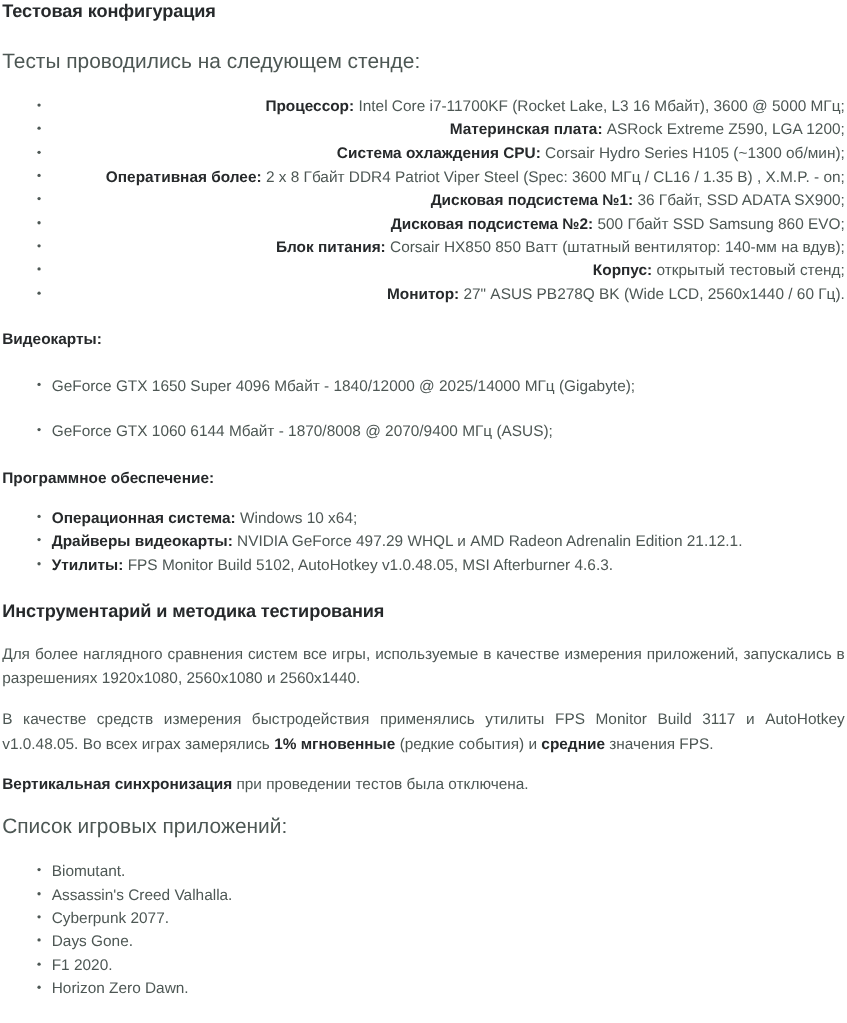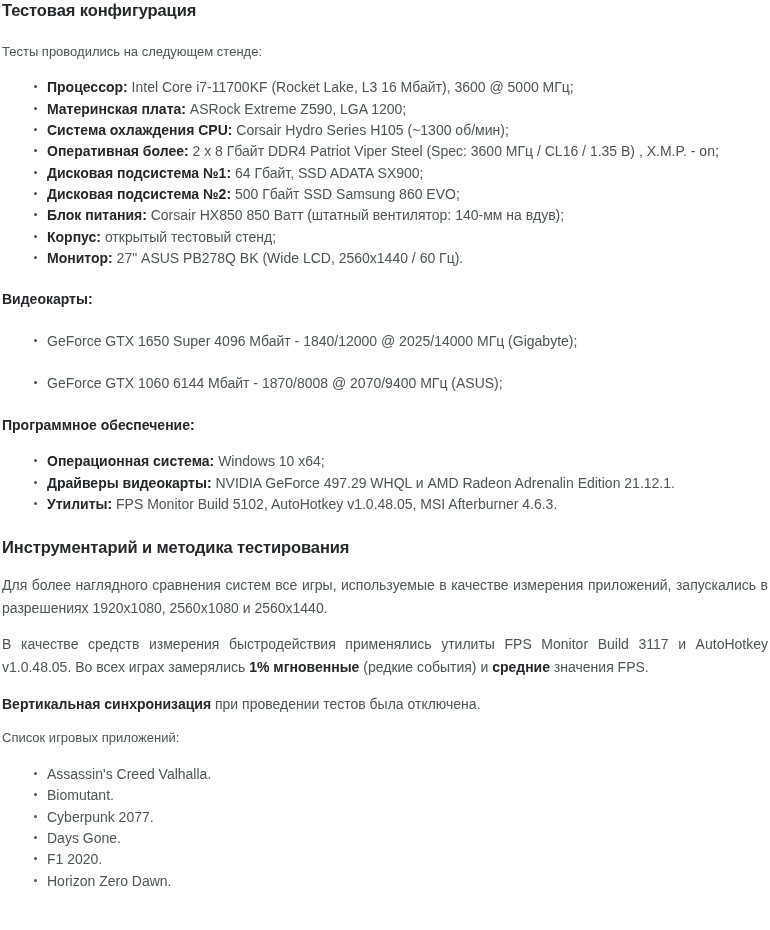--- a/index.html
+++ b/index.html
@@ -23,21 +23,21 @@
     font-size: 16.5px;
     font-weight: bold;
     color: #26292b;
     margin: 0;
     padding: 0;
     line-height: 1.25;
     letter-spacing: -0.1px;
   }
   .h-top { padding-top: 4px; }
   .lead {
-    font-size: 13px;
+    font-size: 19px;
     line-height: 1.45;
     color: #4d5754;
     margin: 0;
     padding: 0;
   }
   .gap-16 { height: 16px; }
   .gap-14 { height: 14px; }
   .gap-20 { height: 20px; }
   .gap-22 { height: 22px; }
 
@@ -62,21 +62,21 @@
   ul.gamelist > li::before {
     content: "";
     position: absolute;
     left: 32px;
     top: 8px;
     width: 3px;
     height: 3px;
     border-radius: 50%;
     background: #4d5754;
   }
-  ul.speclist > li { margin-bottom: 1px; }
+  ul.speclist > li { margin-bottom: 1px; text-align: right; }
   ul.softlist > li { margin-bottom: 1px; }
   ul.gamelist > li { margin-bottom: 1px; }
   ul.gpulist > li { margin-bottom: 21px; }
   ul.gpulist > li:last-child { margin-bottom: 0; }
 
   .lbl {
     font-weight: bold;
     color: #26292b;
   }
   p.body-para {
@@ -122,21 +122,21 @@
     <li>
       <span class="lbl">Материнская плата:</span><span> ASRock Extreme Z590, LGA 1200;</span>
     </li>
     <li>
       <span class="lbl">Система охлаждения CPU:</span><span> Corsair Hydro Series H105 (~1300 об/мин);</span>
     </li>
     <li>
       <span class="lbl">Оперативная более:</span><span> 2 x 8 Гбайт DDR4 Patriot Viper Steel (Spec: 3600 МГц / CL16 / 1.35 В) , X.M.P. - on;</span>
     </li>
     <li>
-      <span class="lbl">Дисковая подсистема №1:</span><span> 64 Гбайт, SSD ADATA SX900;</span>
+      <span class="lbl">Дисковая подсистема №1:</span><span> 36 Гбайт, SSD ADATA SX900;</span>
     </li>
     <li>
       <span class="lbl">Дисковая подсистема №2:</span><span> 500 Гбайт SSD Samsung 860 EVO;</span>
     </li>
     <li>
       <span class="lbl">Блок питания:</span><span> Corsair HX850 850 Ватт (штатный вентилятор: 140-мм на вдув);</span>
     </li>
     <li>
       <span class="lbl">Корпус:</span><span> открытый тестовый стенд;</span>
     </li>
@@ -190,22 +190,22 @@
 
   <p class="body-para nojust"><span class="b">Вертикальная синхронизация</span><span> при проведении тестов была отключена.</span></p>
 
   <div class="gap-14"></div>
 
   <p class="lead">Список игровых приложений:</p>
 
   <div class="gap-16"></div>
 
   <ul class="gamelist">
+    <li>Biomutant.</li>
     <li>Assassin's Creed Valhalla.</li>
-    <li>Biomutant.</li>
     <li>Cyberpunk 2077.</li>
     <li>Days Gone.</li>
     <li>F1 2020.</li>
     <li>Horizon Zero Dawn.</li>
 
   </ul>
 
 </div>
 
 </body></html>

